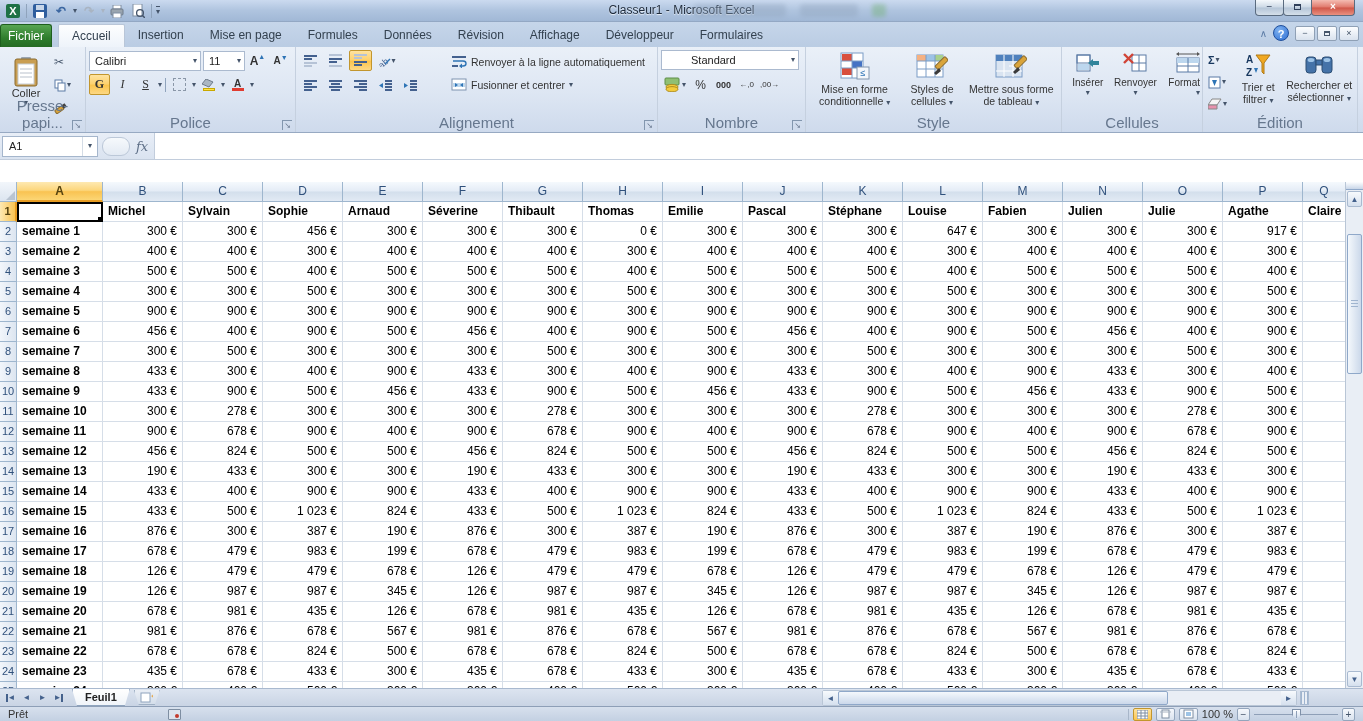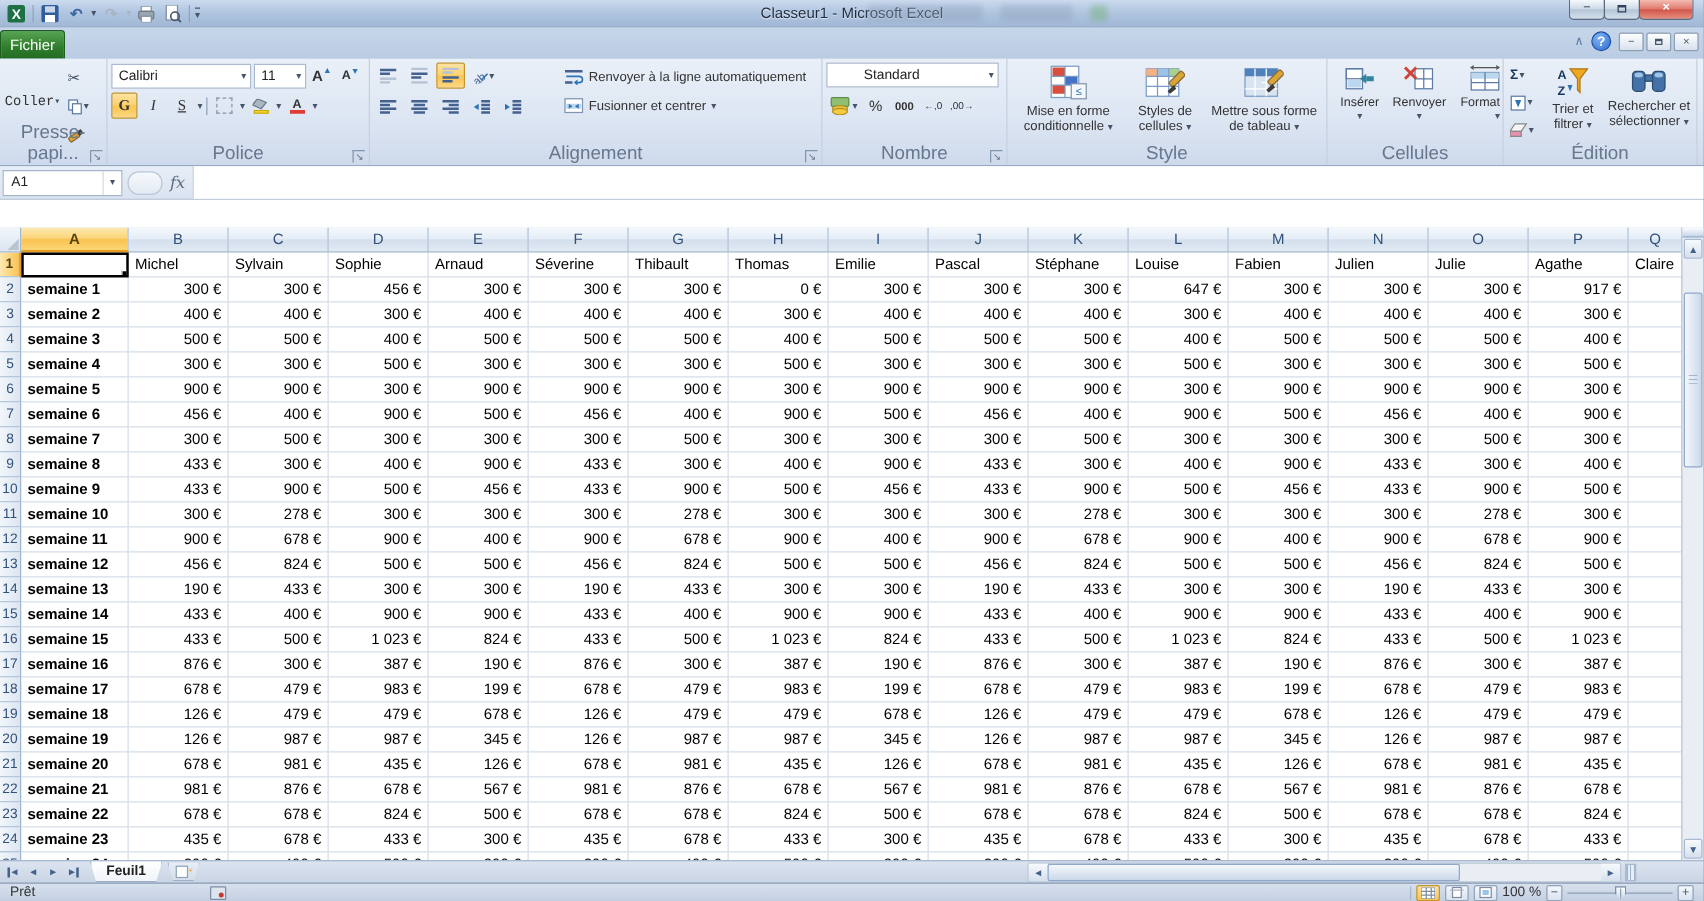--- a/index.html
+++ b/index.html
@@ -56,21 +56,21 @@
     padding:0 3px 0 5px;font-size:11px;color:#222;}
   .combo .caret{margin-left:auto;}
   .bigbtn{display:flex;flex-direction:column;align-items:center;justify-content:flex-start;
     font-size:10.5px;color:#333;text-align:center;line-height:12px;height:66px;padding-top:2px;}
   .bigbtn .ic{margin-bottom:3px;}
   .minicol{display:flex;flex-direction:column;gap:2px;}
   .minibtn{display:flex;align-items:center;gap:1px;height:20px;padding:0 2px;font-size:11px;}
 
   
   .g-clip{width:86px;}
-  .paste{width:46px;height:64px;float:left;display:flex;flex-direction:row;align-items:center;font-size:11px;color:#333;font-family:Liberation Mono, monospace;}
+  .paste{width:46px;height:64px;float:left;display:flex;flex-direction:column;align-items:center;font-size:11px;color:#333;}
   .clipcol{float:left;margin-left:3px;display:flex;flex-direction:column;gap:3px;padding-top:2px;}
 
   
   .g-font{width:210px;}
   .frow{display:flex;align-items:center;gap:2px;margin-bottom:3px;}
   .gbtn{width:21px;height:21px;font-size:12px;display:flex;align-items:center;justify-content:center;color:#333;}
   .colorbar{display:block;width:12px;height:3px;margin-top:0px;}
 
   
   .g-align{width:362px;display:flex;}
@@ -115,21 +115,21 @@
   .colh.q{width:42px;border-right:none;}
   .colh.sel{background:linear-gradient(#FEE9B2,#FCD67C 46%,#F9C352 54%,#FCD675);
     border-bottom:2px solid #E79C22;line-height:18px;color:#56430F;font-weight:bold;}
   .rowh{width:17px;height:20px;text-align:center;line-height:19px;font-size:11px;color:#30517C;
     background:linear-gradient(90deg,#F2F6FB,#DCE5F0);
     border-right:1px solid #9EB6CE;border-bottom:1px solid #9EB6CE;}
   .rowh.sel{background:linear-gradient(90deg,#FEE9B2,#F9C352);border-right:2px solid #E79C22;color:#56430F;font-weight:bold;}
   .cell{width:80px;height:20px;border-right:1px solid #D6DEE8;border-bottom:1px solid #D6DEE8;
     font-size:12px;line-height:19px;padding:0 5px;white-space:nowrap;overflow:hidden;color:#000;}
   .cell.label{width:86px;font-weight:bold;}
-  .cell.name{font-weight:normal;}
+  .cell.name{font-weight:bold;}
   .cell.num{text-align:right;}
   .cell.q{width:42px;border-right:none;}
   .cell.selcell{border:2px solid #000;position:relative;line-height:16px;}
   .cell.selcell:after{content:"";position:absolute;right:-3px;bottom:-3px;width:5px;height:5px;
     background:#000;border:1px solid #fff;z-index:5;}
   .grow.partial{height:6px;overflow:hidden;}
 
   
   .vscroll{position:absolute;top:182px;right:0;width:18px;height:506px;background:#E9EEF5;
     border-left:1px solid #B9C6D6;}
@@ -234,20 +234,31 @@
     <div class="smudge" style="left:872px;width:14px;background:#6FAF6F;"></div>
     <div class="wc">
       <div class="wcb">−</div>
       <div class="wcb"><span class="restore-glyph"></span></div>
       <div class="wcb close">×</div>
     </div>
   </div>
 
   <div class="tabrow">
     <div class="tab-file">Fichier</div>
+    <div id="tabstrip" style="display:flex;align-items:flex-end;">
+        <div class="tab active">Accueil</div>
+        <div class="tab">Insertion</div>
+        <div class="tab">Mise en page</div>
+        <div class="tab">Formules</div>
+        <div class="tab">Données</div>
+        <div class="tab">Révision</div>
+        <div class="tab">Affichage</div>
+        <div class="tab">Développeur</div>
+        <div class="tab">Formulaires</div>
+      </div>
     <div class="tabrow-right">
       <span class="chev">∧</span>
       <span class="helpbtn">?</span>
       <div class="mini-wc">
         <div class="mini-wcb">−</div>
         <div class="mini-wcb"><span style="display:inline-block;width:6px;height:5px;border:1px solid #45556A;border-top-width:2px;"></span></div>
         <div class="mini-wcb">×</div>
       </div>
     </div>
   </div>

